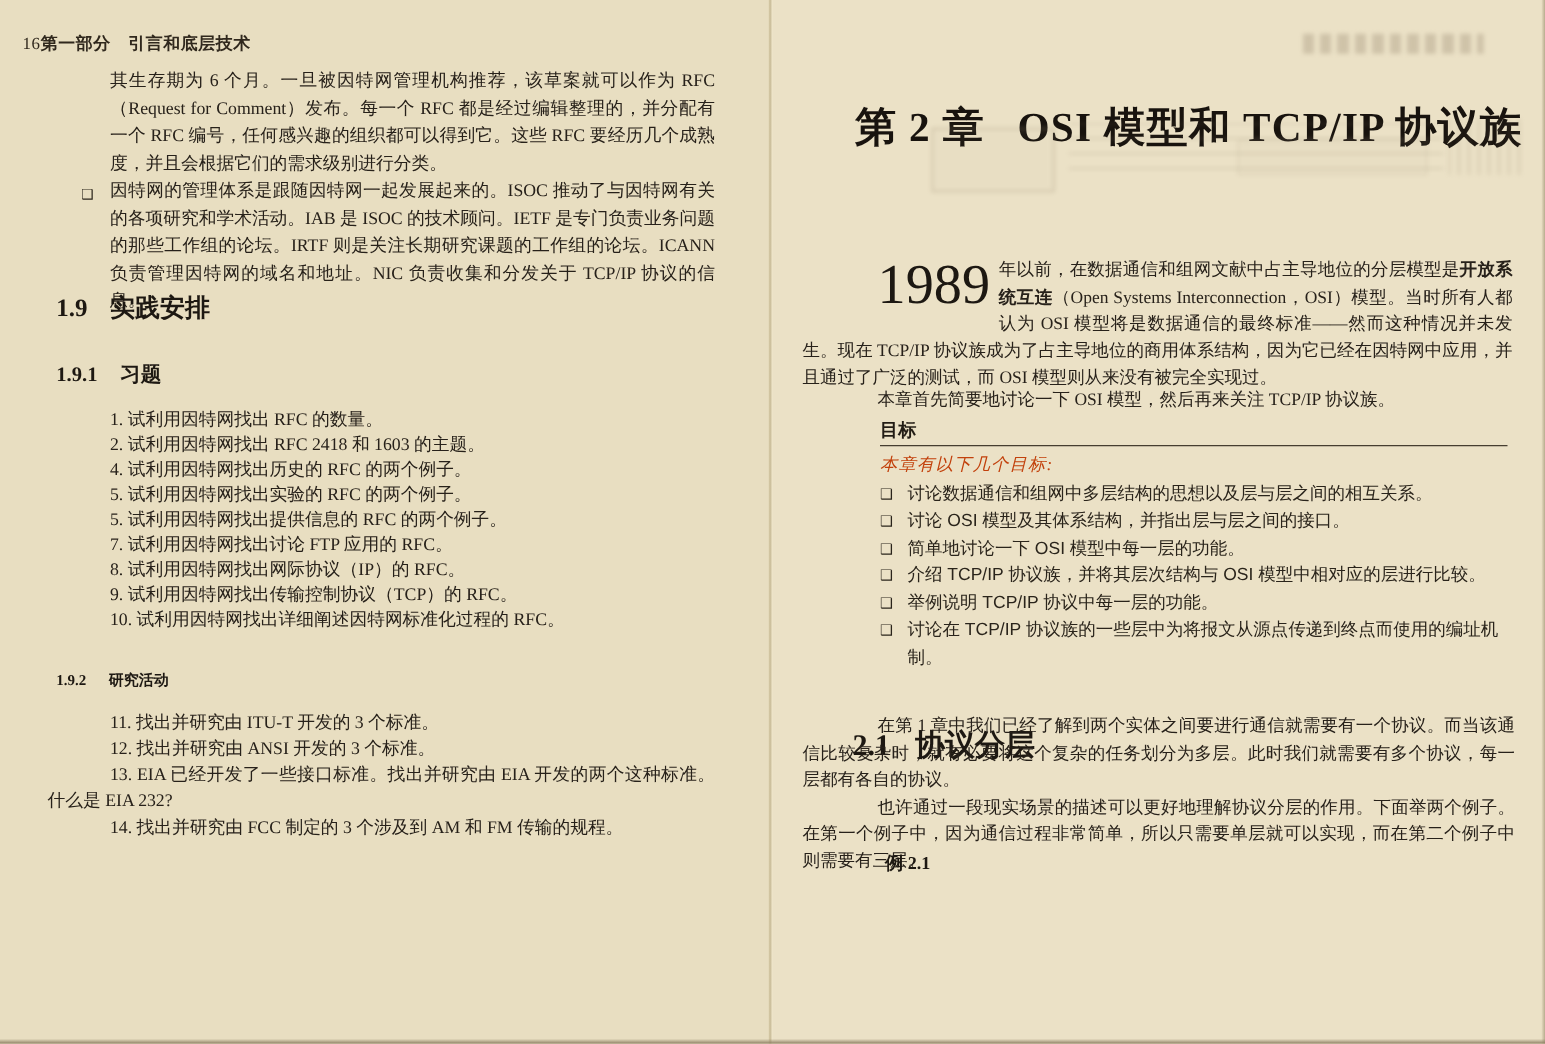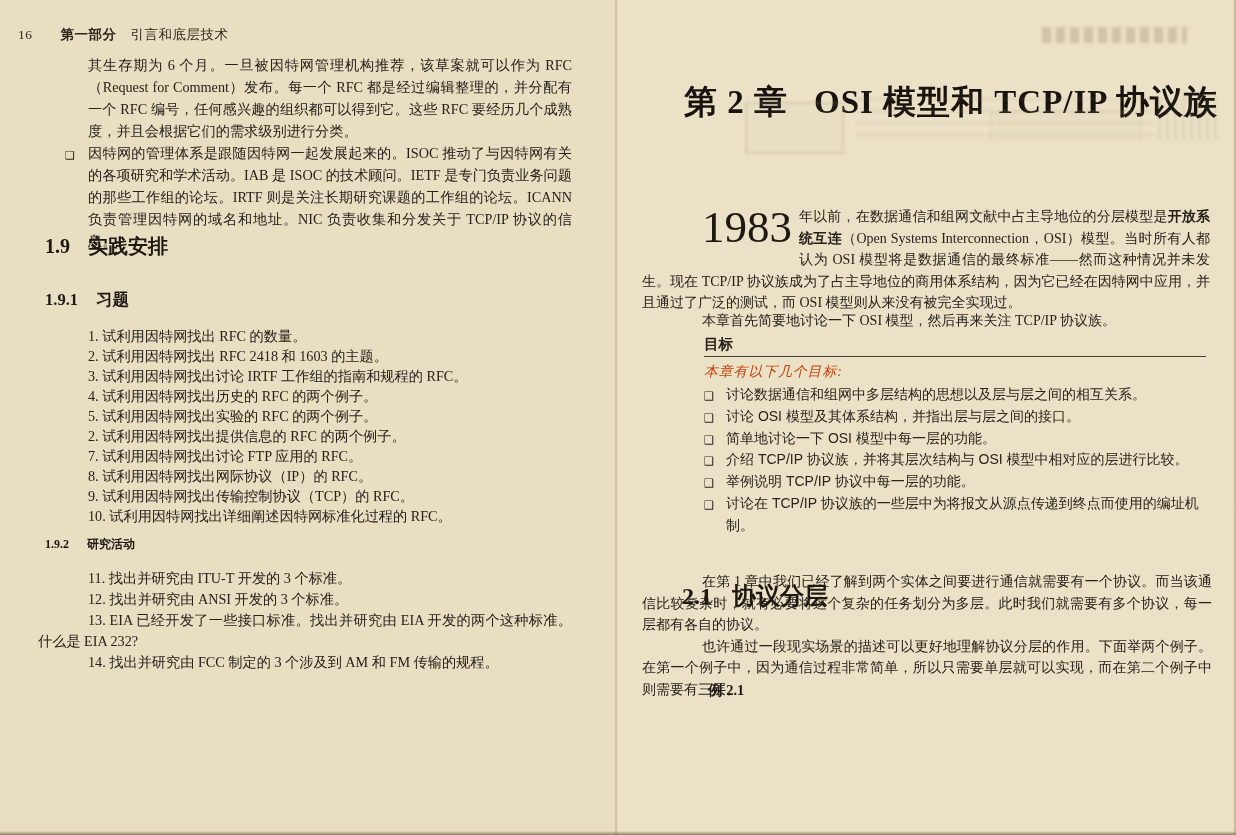--- a/index.html
+++ b/index.html
@@ -17,23 +17,23 @@
   .bottom-edge { position:absolute; left:0; bottom:0; width:1236px; height:4px;
     background:linear-gradient(to bottom,rgba(141,127,95,0),#8d7f63); }
   .right-edge { position:absolute; right:0; top:0; width:3px; height:835px;
     background:linear-gradient(to left,rgba(141,127,95,.55),rgba(141,127,95,0)); }
 
   .abs { position:absolute; }
 
   
   .running-head { left:18px; top:26px; font-family:"Liberation Sans","DejaVu Sans",sans-serif;
     font-size:13.5px; color:#30281d; letter-spacing:.5px; }
-  .running-head .pgnum { font-family:"Liberation Serif","DejaVu Serif",serif; margin-right:28px; }
+  .running-head .pgnum { font-family:"Liberation Serif","DejaVu Serif",serif; margin-right:0; }
   .running-head .part { margin-right:14px; font-weight:bold; }
-  .running-head .rtitle { font-weight:normal; }
+  .running-head .rtitle { font-weight:bold; }
 
   .body-text { font-size:14.2px; line-height:22px; text-align:justify; }
 
   .intro-para { left:88px; top:54px; width:484px; }
 
   .bullet-row { left:65px; top:142px; width:507px; }
   .bullet-row .hang { padding-left:23px; }
   .sq-bullet { position:absolute; left:0; top:3px; font-size:11px; color:#2a241b;
     font-family:"DejaVu Sans","Liberation Sans",sans-serif; }
 
@@ -116,24 +116,23 @@
     <span class="num">1.9</span><span class="cn">实践安排</span>
   </div>
 
   <div class="abs h-sec h-191">
     <span class="num">1.9.1</span><span class="cn">习题</span>
   </div>
 
   <div class="abs ex-list">
       <div class="ex-item">1. 试利用因特网找出 RFC 的数量。</div>
       <div class="ex-item">2. 试利用因特网找出 RFC 2418 和 1603 的主题。</div>
-      <div class="ex-item">3. 试利用因特网找出讨论 IRTF 工作组的指南和规程的 RFC。</div>
       <div class="ex-item">4. 试利用因特网找出历史的 RFC 的两个例子。</div>
       <div class="ex-item">5. 试利用因特网找出实验的 RFC 的两个例子。</div>
-      <div class="ex-item">2. 试利用因特网找出提供信息的 RFC 的两个例子。</div>
+      <div class="ex-item">5. 试利用因特网找出提供信息的 RFC 的两个例子。</div>
       <div class="ex-item">7. 试利用因特网找出讨论 FTP 应用的 RFC。</div>
       <div class="ex-item">8. 试利用因特网找出网际协议（IP）的 RFC。</div>
       <div class="ex-item">9. 试利用因特网找出传输控制协议（TCP）的 RFC。</div>
       <div class="ex-item">10. 试利用因特网找出详细阐述因特网标准化过程的 RFC。</div>
     </div>
 
   <div class="abs h-sec h-192">
     <span class="num">1.9.2</span><span class="cn">研究活动</span>
   </div>
 
@@ -145,21 +144,21 @@
     </div>
 </div>
 
 <div class="page page-right">
 
   <div class="abs chapter-head">
     <span>第 2 章</span><span class="gap"></span><span>OSI 模型和 TCP/IP 协议族</span>
   </div>
 
   <div class="abs rp-body opening">
-    <span class="dropcap">1983</span><span>年以前，在数据通信和组网文献中占主导地位的分层模型是</span><span class="bold-term">开放系统互连</span><span>（Open Systems Interconnection，OSI）模型。当时所有人都认为 OSI 模型将是数据通信的最终标准——然而这种情况并未发生。现在 TCP/IP 协议族成为了占主导地位的商用体系结构，因为它已经在因特网中应用，并且通过了广泛的测试，而 OSI 模型则从来没有被完全实现过。</span>
+    <span class="dropcap">1989</span><span>年以前，在数据通信和组网文献中占主导地位的分层模型是</span><span class="bold-term">开放系统互连</span><span>（Open Systems Interconnection，OSI）模型。当时所有人都认为 OSI 模型将是数据通信的最终标准——然而这种情况并未发生。现在 TCP/IP 协议族成为了占主导地位的商用体系结构，因为它已经在因特网中应用，并且通过了广泛的测试，而 OSI 模型则从来没有被完全实现过。</span>
   </div>
 
   <div class="abs rp-body followup">本章首先简要地讨论一下 OSI 模型，然后再来关注 TCP/IP 协议族。</div>
 
   <div class="abs obj-label">目标</div>
   <div class="abs obj-rule"></div>
   <div class="abs obj-intro">本章有以下几个目标:</div>
 
   <div class="abs obj-list">
       <div class="obj-item">

